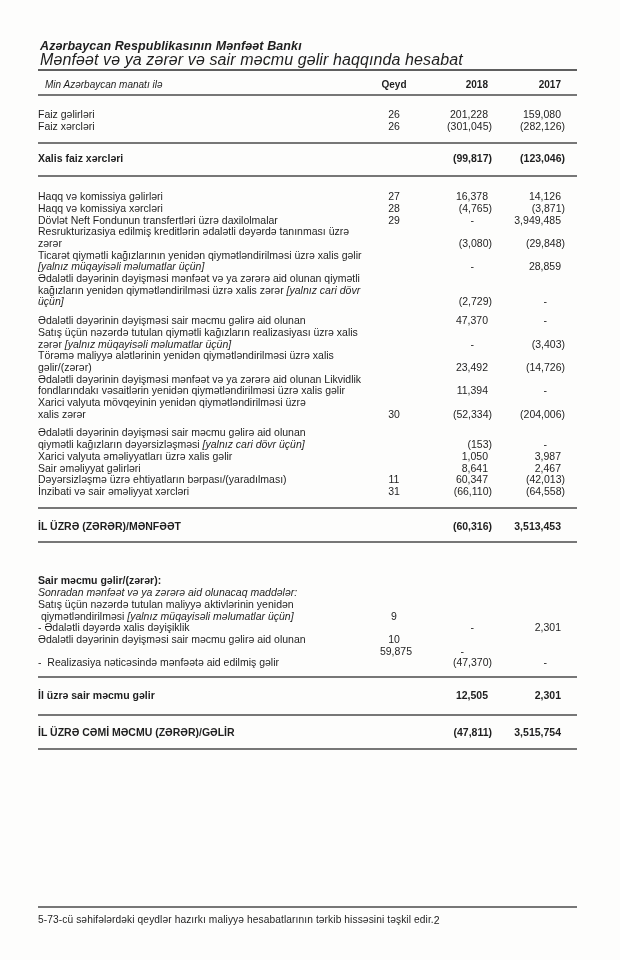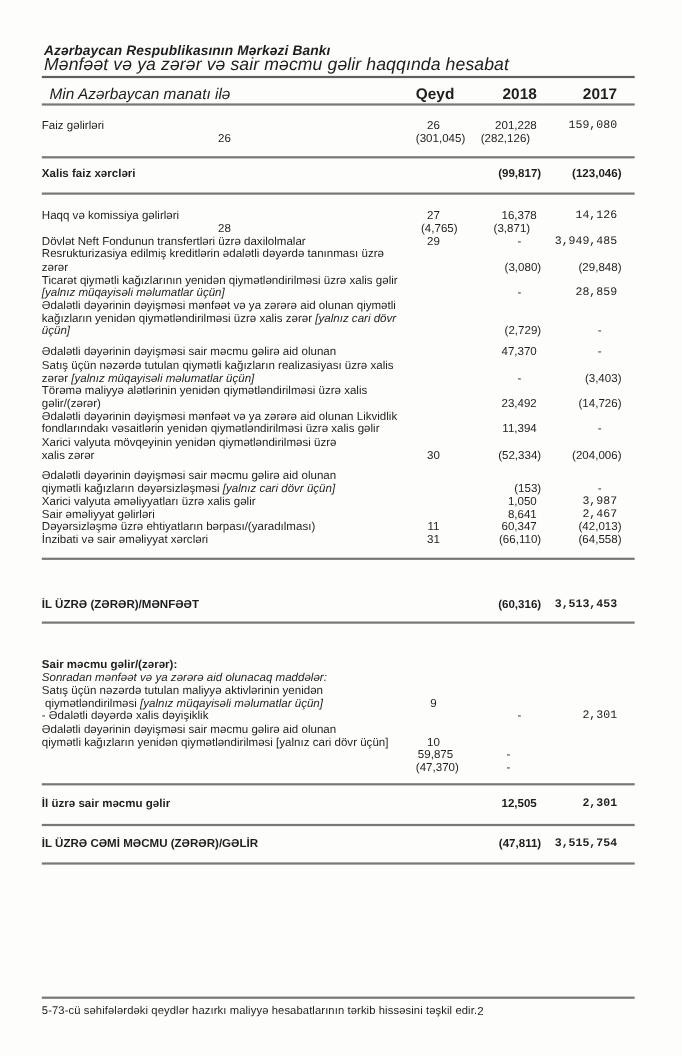--- a/index.html
+++ b/index.html
@@ -12,67 +12,67 @@
   .doc { position:absolute; left:38px; top:40px; width:539px; }
 
   .org   { font-size:12.5px; font-weight:700; font-style:italic; line-height:13px; padding-left:2px; letter-spacing:0.1px; }
   .subtitle { font-size:16px; font-style:italic; line-height:13px; padding-left:2px; margin-bottom:3px; letter-spacing:0.1px; }
 
   .rule { height:2px; background:#777; }
   .rule.dark { background:#5f5f5f; }
 
   .colhead {
     display:grid; grid-template-columns:340px 40px 76px 83px;
-    padding:8px 0 3px 0; font-size:14px; line-height:12px; align-items:end;
+    padding:8px 0 3px 0; font-size:10px; line-height:12px; align-items:end;
   }
   .colhead .unit { font-style:italic; padding-left:7px; }
   .colhead .h { font-weight:700; }
   .colhead .hq { text-align:center; padding-right:8px; }
   .colhead .h3 { text-align:right; padding-right:6px; }
   .colhead .h4 { text-align:right; padding-right:16px; }
 
   .section { }
   .s0 { padding:13px 0 10px; }
   .s1 { padding:9px 0 10px; }
   .s2 { padding:14px 0 9px; }
-  .s3 { padding:12px 0 9px;margin-top:24px; }
+  .s3 { padding:12px 0 9px; }
   .s4 { padding:32px 0 7px; }
   .s5 { padding:12px 0 12px; }
   .s6 { padding:11px 0 10px; }
 
   .row {
     display:grid; grid-template-columns:340px 40px 76px 83px;
     font-size:10.5px; line-height:11.7px; align-items:end;
   }
   .row.gap { margin-top:7px; }
   .row.bold { font-weight:700; }
   .lline { white-space:pre; }
   .it { font-style:italic; }
   .label { overflow:visible; }
   .qeyd { text-align:center; padding-right:8px; }
   .num  { text-align:right; }
   .c3.plain { padding-right:6px; }
   .c3.paren { padding-right:2px; }
   .c3.dash  { padding-right:20px; }
-  .c4.plain { padding-right:16px;font-family:Liberation Mono, monospace; }
+  .c4.plain { padding-right:16px; }
   .c4.paren { padding-right:12px; }
   .c4.dash  { padding-right:30px; }
 
   .footer { position:absolute; left:38px; top:906px; width:539px; }
   .footer .frow { display:flex; justify-content:flex-start; align-items:flex-start; padding-top:6px; }
   .footer .note { font-size:10.2px; letter-spacing:0.1px; }
   .footer .pageno { font-size:10.5px; padding-right:8px; }
 </style>
 </head>
 <body>
 
 <div class="page">
   <div class="doc">
 
-    <div class="org">Azərbaycan Respublikasının Mərkəzi Bankı</div>
+    <div class="org">Azərbaycan Respublikasının Mənfəət Bankı</div>
     <div class="subtitle">Mənfəət və ya zərər və sair məcmu gəlir haqqında hesabat</div>
     <div class="rule dark"></div>
 
     <div class="colhead">
       <div class="unit">Min Azərbaycan manatı ilə</div>
       <div class="h hq">Qeyd</div>
       <div class="h h3">2018</div>
       <div class="h h4">2017</div>
     </div>
     <div class="rule"></div>
@@ -81,20 +81,23 @@
         <div class="section s0">
           <div class="row">
             <div class="label">
               <div class="lline"><span>Faiz gəlirləri</span></div>
             </div>
             <div class="qeyd">26</div>
             <div class="num c3 plain">201,228</div>
             <div class="num c4 plain">159,080</div>
           </div>
           <div class="row">
+            <div class="label">
+              <div class="lline"><span>Faiz xərcləri</span></div>
+            </div>
             <div class="qeyd">26</div>
             <div class="num c3 paren">(301,045)</div>
             <div class="num c4 paren">(282,126)</div>
           </div>
         </div>
         <div class="rule"></div>
         <div class="section s1">
           <div class="row bold">
             <div class="label">
               <div class="lline"><span>Xalis faiz xərcləri</span></div>
@@ -108,20 +111,23 @@
         <div class="section s2">
           <div class="row">
             <div class="label">
               <div class="lline"><span>Haqq və komissiya gəlirləri</span></div>
             </div>
             <div class="qeyd">27</div>
             <div class="num c3 plain">16,378</div>
             <div class="num c4 plain">14,126</div>
           </div>
           <div class="row">
+            <div class="label">
+              <div class="lline"><span>Haqq və komissiya xərcləri</span></div>
+            </div>
             <div class="qeyd">28</div>
             <div class="num c3 paren">(4,765)</div>
             <div class="num c4 paren">(3,871)</div>
           </div>
           <div class="row">
             <div class="label">
               <div class="lline"><span>Dövlət Neft Fondunun transfertləri üzrə daxilolmalar</span></div>
             </div>
             <div class="qeyd">29</div>
             <div class="num c3 dash">-</div>
@@ -283,32 +289,34 @@
             <div class="label">
               <div class="lline"><span>- Ədalətli dəyərdə xalis dəyişiklik</span></div>
             </div>
             <div class="qeyd"></div>
             <div class="num c3 dash">-</div>
             <div class="num c4 plain">2,301</div>
           </div>
           <div class="row">
             <div class="label">
               <div class="lline"><span>Ədalətli dəyərinin dəyişməsi sair məcmu gəlirə aid olunan</span></div>
-              <div class="lline"><span>qiymətli kağızların yenidən qiymətləndirilməsi [yalnız cari dövr üçün]</span></div>
             </div>
             <div class="qeyd">10</div>
             <div class="num c3 empty"></div>
             <div class="num c4 empty"></div>
           </div>
           <div class="row">
             <div class="qeyd"></div>
             <div class="num c3 plain">59,875</div>
             <div class="num c4 dash">-</div>
           </div>
           <div class="row">
+            <div class="label">
+              <div class="lline"><span>-  Realizasiya nəticəsində mənfəətə aid edilmiş gəlir</span></div>
+            </div>
             <div class="qeyd"></div>
             <div class="num c3 paren">(47,370)</div>
             <div class="num c4 dash">-</div>
           </div>
         </div>
         <div class="rule"></div>
         <div class="section s5">
           <div class="row bold">
             <div class="label">
               <div class="lline"><span>İl üzrə sair məcmu gəlir</span></div>

